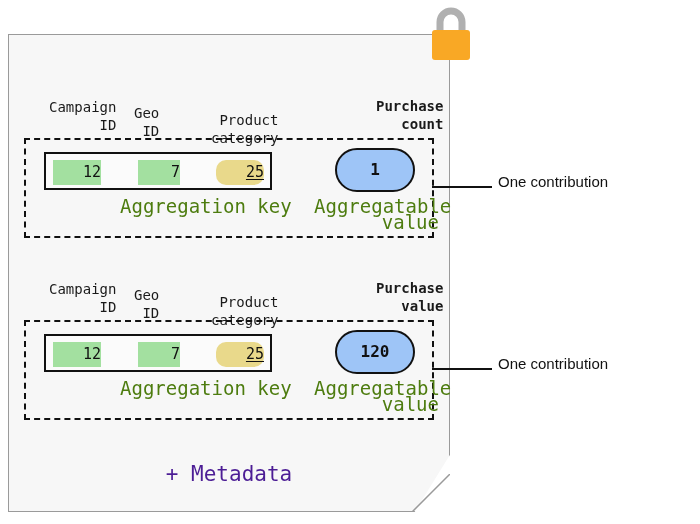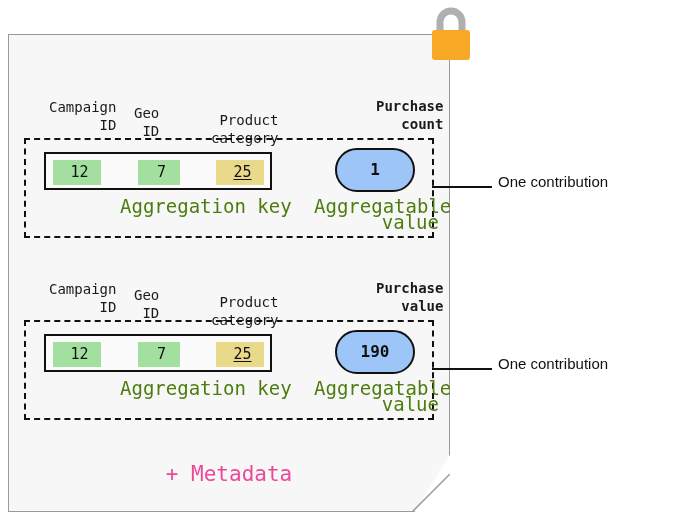--- a/index.html
+++ b/index.html
@@ -90,28 +90,28 @@
     border: 2.5px solid #111111;
     background: #fbfbfb;
     box-sizing: border-box;
   }
   .cell {
     position: absolute;
     top: 6px;
     height: 25px;
     font-size: 15px;
     line-height: 25px;
-    text-align: center;
+    text-align: right;
     color: #111111;
     box-sizing: border-box;
     padding-left: 5px;
   }
   .cell-campaign { left: 7px;   width: 48px; background: #a3e0a0; }
   .cell-geo      { left: 92px;  width: 42px; background: #a3e0a0; }
-  .cell-product  { left: 170px; width: 48px; background: #e9d98b; }
+  .cell-product  { left: 170px; width: 48px; background: #e9d98b; border-radius: 10px; }
   .cell-product span { text-decoration: underline; text-underline-offset: 2px; }
 
   .pill {
     position: absolute;
     left: 309px;
     top: 8px;
     width: 80px;
     height: 44px;
     border: 2.5px solid #111111;
     border-radius: 22px;
@@ -163,21 +163,21 @@
   .c2 .callout-text { left: 498px; top: 355px; }
 
   
   .metadata {
     position: absolute;
     left: 0;
     top: 462px;
     width: 442px;
     text-align: center;
     font-size: 21px;
-    color: #ec4899;
+    color: #4c1d95;
     white-space: pre;
   }
 </style>
 </head>
 <body>
 
 <div id="stage">
 
   <div class="doc"></div>
   <svg class="doc-fold" viewBox="0 0 38 38" style="left:412px; top:474px; position:absolute;">
@@ -228,21 +228,21 @@
 value</div>
     </div>
 
     <div class="dashbox">
       <div class="keybox">
         <div class="cell cell-campaign">12</div>
         <div class="cell cell-geo">7</div>
         <div class="cell cell-product"><span>25</span></div>
       </div>
 
-      <div class="pill">190</div>
+      <div class="pill">120</div>
 
       <div class="purple lbl-aggkey">Aggregation key</div>
       <div class="purple lbl-aggval">Aggregatable
 value</div>
     </div>
   </div>
 
   <div class="metadata" style="left:8px;">+ Metadata</div>
 
   <div class="callout c1">

